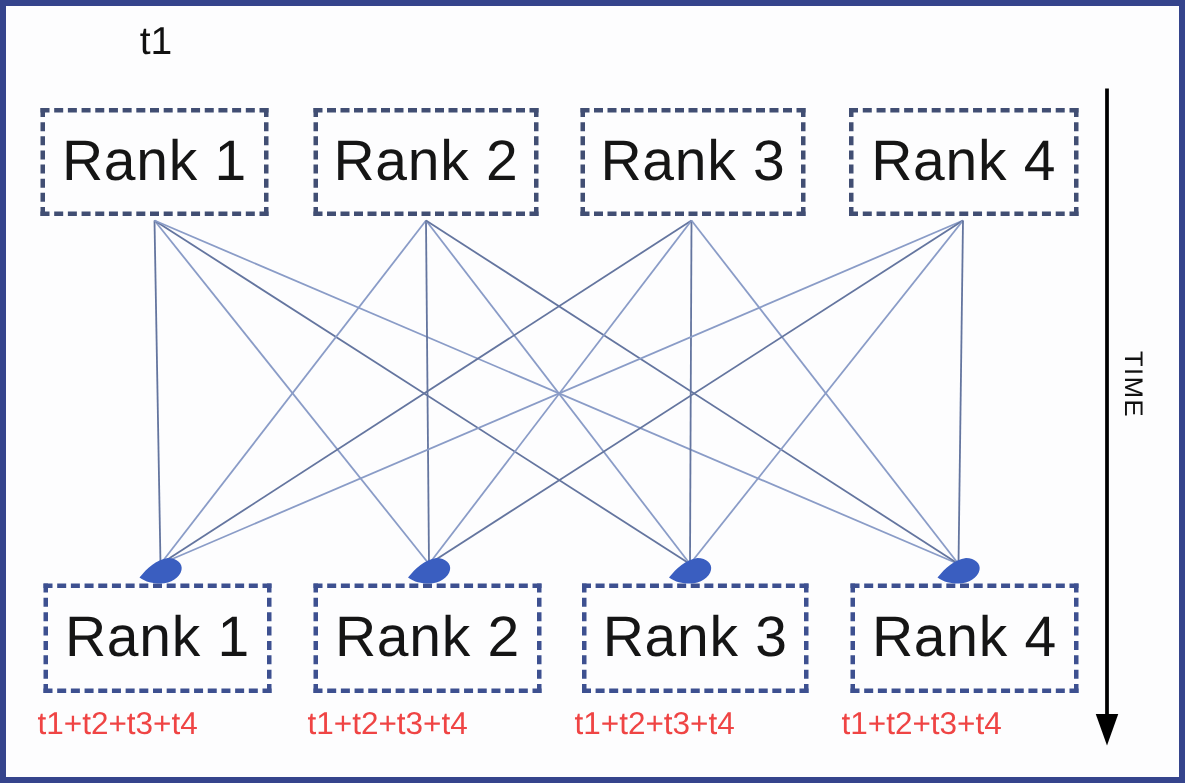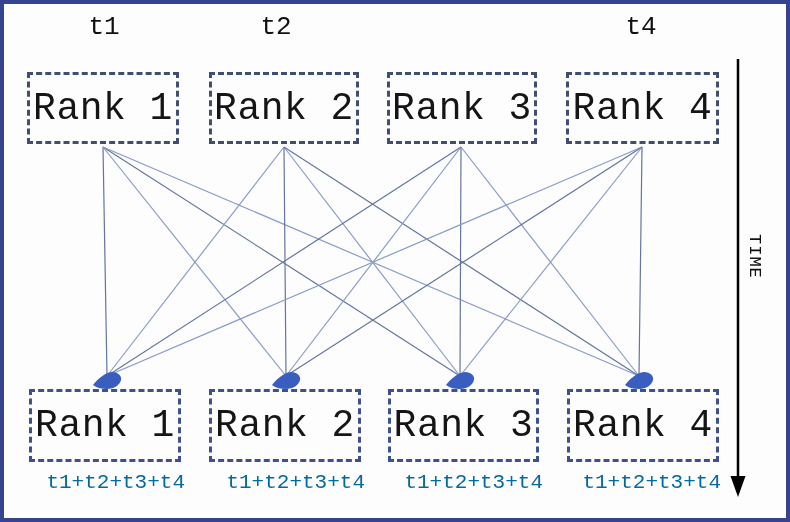--- a/index.html
+++ b/index.html
@@ -3,21 +3,21 @@
 <meta charset="utf-8">
 <style>
   html,body{margin:0;padding:0;background:#fff;}
   *{box-sizing:border-box;}
   .frame{
     position:relative;
     width:790px;height:522px;
     background:var(--bg,#fdfdfe);
     border:4px solid var(--frame-border,#35448c);
     overflow:hidden;
-    font-family:Liberation Mono, monospace;
+    font-family:Liberation Sans, sans-serif;
   }
   .edges-layer{
     position:absolute;left:0;top:0;width:790px;height:522px;
     pointer-events:none;z-index:3;
   }
   .rank-box{
     position:absolute;
     height:72px;
     border:3px dashed var(--top-box-border,#414e73);
     display:flex;align-items:center;justify-content:center;
@@ -34,38 +34,36 @@
   .bb1{left:25px;width:152px;}
   .bb2{left:205px;width:152px;}
   .bb3{left:384px;width:151px;}
   .bb4{left:563px;width:152px;}
   .tstep{
     position:absolute;top:8px;width:120px;text-align:center;
     font-size:26px;color:#111;z-index:2;
   }
   .ts1{left:40px;}  .ts2{left:212px;} .ts3{left:400px;} .ts4{left:577px;}
   .sum-label{
-    position:absolute;top:467px;width:160px;text-align:right;
-    font-size:21px;color:#0369a1;z-index:2;white-space:nowrap;
+    position:absolute;top:467px;width:160px;text-align:left;
+    font-size:21px;color:#ef4444;z-index:2;white-space:nowrap;
   }
   .sl1{left:21px;} .sl2{left:201px;} .sl3{left:379px;} .sl4{left:557px;}
   .time-label{
     position:absolute;left:741px;top:230px;
     writing-mode:vertical-rl;
     font-size:17px;color:#111;letter-spacing:1px;z-index:2;
   }
 </style>
 </head>
 <body>
 
 <div class="frame" style="--frame-border: #35448c; --bg: #fdfdfe; --top-box-border: #414e73; --bottom-box-border: #3d5090;">
 
   <div class="tstep ts1">t1</div>
-  <div class="tstep ts2">t2</div>
-  <div class="tstep ts4">t4</div>
 
   <div class="top-row">
     <div class="rank-box tb1">
         <span>Rank 1</span>
       </div>
     <div class="rank-box tb2">
         <span>Rank 2</span>
       </div>
     <div class="rank-box tb3">
         <span>Rank 3</span>

